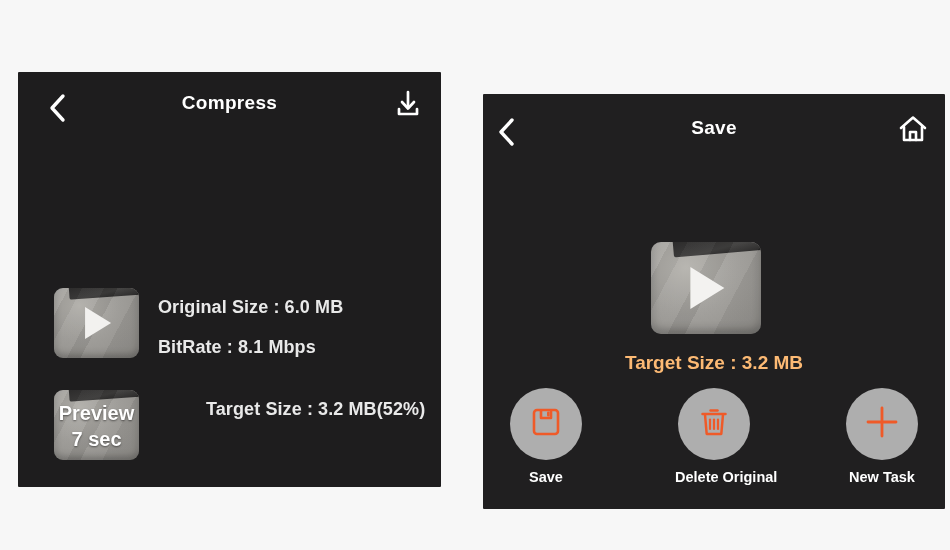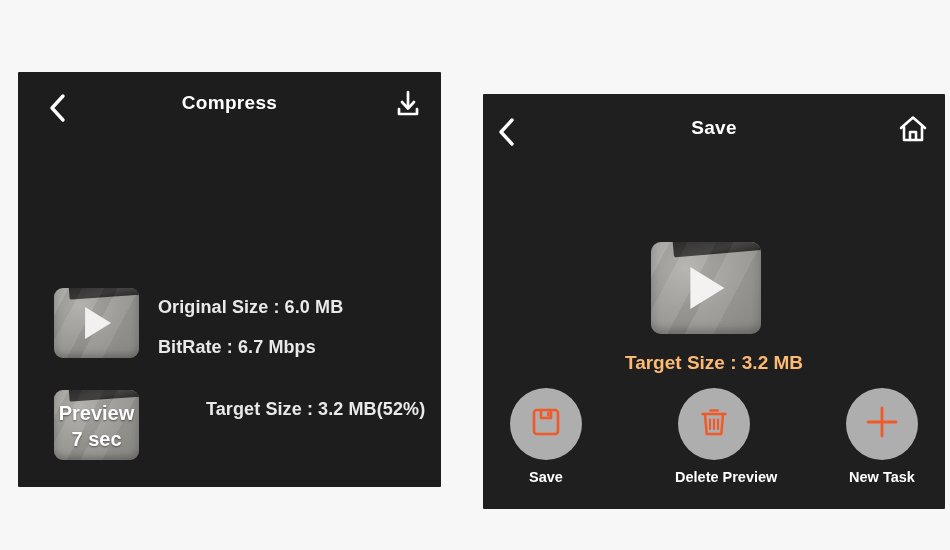--- a/index.html
+++ b/index.html
@@ -247,21 +247,21 @@
           <path d="M6 21 L6 26 L24 26 L24 21" stroke="#ffffff" stroke-width="2.7" stroke-linecap="round" stroke-linejoin="round"></path>
         </svg>
       </span>
     </div>
 
     <div class="thumb thumb-1">
       <div class="thumb-grain"></div>
       <div class="play-tri"></div>
     </div>
     <div class="info-line info-1">Original Size : 6.0 MB</div>
-    <div class="info-line info-2">BitRate : 6.7 Mbps</div>
+    <div class="info-line info-2">BitRate : 8.1 Mbps</div>
 
     <div class="thumb thumb-2">
       <div class="thumb-grain"></div>
       <div class="thumb-cap thumb-cap-1">Preview</div>
       <div class="thumb-cap thumb-cap-2">7 sec</div>
     </div>
     <div class="info-line info-3">Target Size : 3.2 MB(52%)</div>
 
   </div>
 
@@ -312,21 +312,21 @@
             <svg width="36" height="36" viewBox="0 0 36 36" fill="none">
               <path d="M6.5 10 L29.5 10" stroke="#ef5a28" stroke-width="2.5" stroke-linecap="round"></path>
               <path d="M14.5 6.5 L21.5 6.5" stroke="#ef5a28" stroke-width="2.5" stroke-linecap="round"></path>
               <path d="M9 10.5 L10.7 30 L25.3 30 L27 10.5" stroke="#ef5a28" stroke-width="2.5" stroke-linejoin="round"></path>
               <path d="M14 15.5 L14 25" stroke="#ef5a28" stroke-width="2.2" stroke-linecap="round"></path>
               <path d="M18 15.5 L18 25" stroke="#ef5a28" stroke-width="2.2" stroke-linecap="round"></path>
               <path d="M22 15.5 L22 25" stroke="#ef5a28" stroke-width="2.2" stroke-linecap="round"></path>
             </svg>
           </span>
         </div>
-        <div class="action-label">Delete Preview</div>
+        <div class="action-label">Delete Original</div>
       </div>
 
       <div class="action">
         <div class="action-circle">
           <span>
             <svg width="40" height="40" viewBox="0 0 40 40" fill="none">
               <path d="M20 6 L20 34" stroke="#ef5a28" stroke-width="2.8" stroke-linecap="round"></path>
               <path d="M6 20 L34 20" stroke="#ef5a28" stroke-width="2.8" stroke-linecap="round"></path>
             </svg>
           </span>

